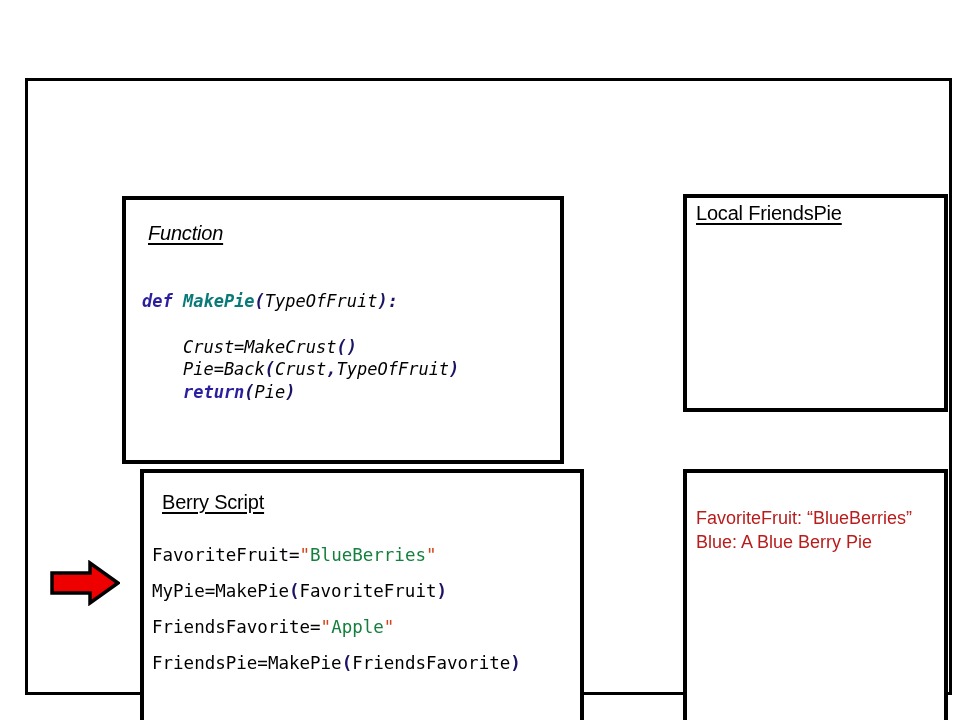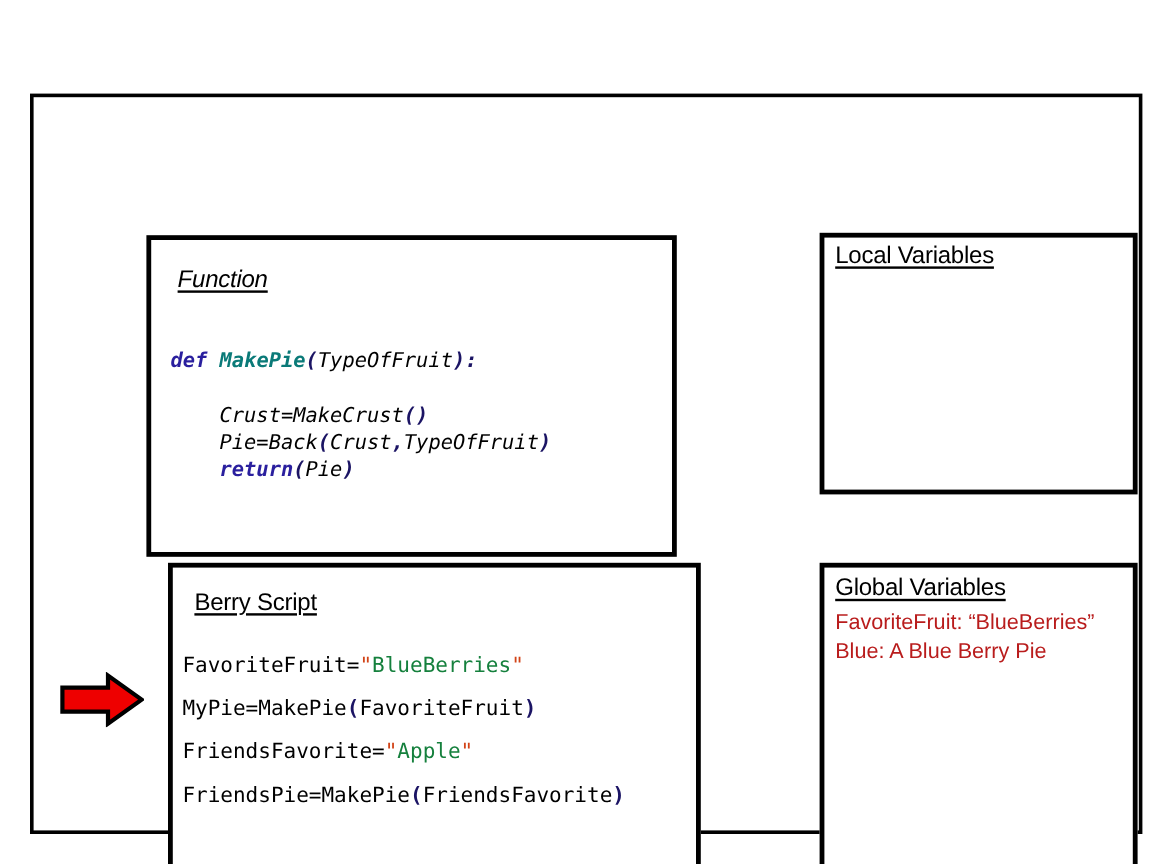--- a/index.html
+++ b/index.html
@@ -112,26 +112,25 @@
     <div class="panel-title" id="function-title">Function</div>
     <div class="code" id="function-code"><div id="def-line"><span class="kw">def </span><span class="fname">MakePie</span><span class="punct">(</span><span>TypeOfFruit</span><span class="punct">):</span></div><div id="blank-1"><span> </span></div><div id="crust-line"><span>    Crust=MakeCrust</span><span class="punct">()</span></div><div id="pie-line"><span>    Pie=Back</span><span class="punct">(</span><span>Crust</span><span class="punct">,</span><span>TypeOfFruit</span><span class="punct">)</span></div><div id="return-line"><span class="kw">    return</span><span class="punct">(</span><span>Pie</span><span class="punct">)</span></div></div>
   </div>
 
   <div class="panel" id="main-script-panel">
     <div class="panel-title" id="main-title">Berry Script</div>
     <div class="code main" id="main-code"><div id="favorite-fruit-line"><span>FavoriteFruit=</span><span class="quote">"</span><span class="str">BlueBerries</span><span class="quote">"</span></div><div id="mypie-line"><span>MyPie=MakePie</span><span class="punct">(</span><span>FavoriteFruit</span><span class="punct">)</span></div><div id="friends-favorite-line"><span>FriendsFavorite=</span><span class="quote">"</span><span class="str">Apple</span><span class="quote">"</span></div><div id="friends-pie-line"><span>FriendsPie=MakePie</span><span class="punct">(</span><span>FriendsFavorite</span><span class="punct">)</span></div></div>
   </div>
 
   <div class="panel" id="local-vars-panel">
-    <div class="panel-title" id="local-vars-title">Local Variables</div>
+    <div class="panel-title" id="local-vars-title">Local FriendsPie</div>
     <div id="local-vars-list"></div>
   </div>
 
   <div class="panel" id="global-vars-panel">
-    <div class="panel-title" id="global-vars-title">Global Variables</div>
     <div id="global-vars-list">
         <div>FavoriteFruit: “BlueBerries”</div>
         <div>Blue: A Blue Berry Pie</div>
       </div>
   </div>
 
 </div>
 
 <div id="pointer-arrow">
   <svg width="70" height="46" viewBox="0 0 70 46" xmlns="http://www.w3.org/2000/svg">

